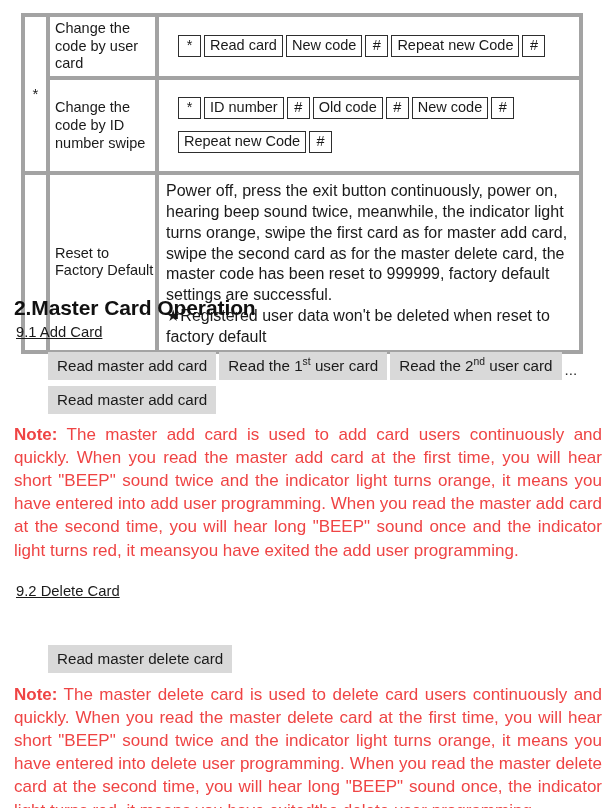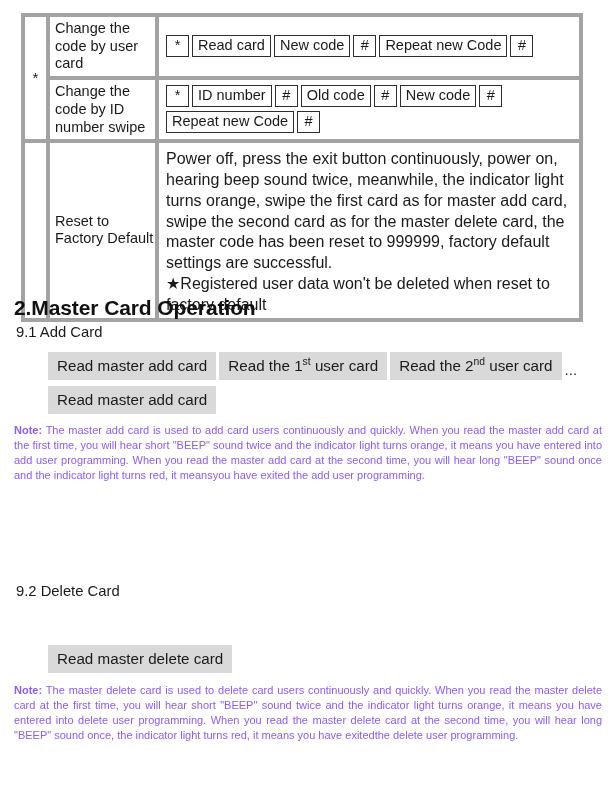--- a/index.html
+++ b/index.html
@@ -58,21 +58,21 @@
     font-size: 16px;
     line-height: 1.30;
   }
   td.col-label.reset-label {
     vertical-align: middle;
   }
 
   
   .keyrow {
     display: block;
-    margin: 0;
+    margin: 12px;
     padding: 0;
     white-space: nowrap;
   }
   .keyrow + .keyrow { margin-top: 4px; }
   .kbox {
     display: inline-block;
     border: 1px solid #2e2e2e;
     padding: 1px 5px 2px 5px;
     margin-right: 3px;
     font-size: 14.5px;
@@ -97,20 +97,21 @@
     letter-spacing: -0.1px;
     color: #111;
     margin: 0;
   }
   .h-sub {
     position: absolute;
     left: 16px;
     font-size: 14.8px;
     color: #1a1a1a;
     margin: 0;
+    text-decoration: underline;
   }
 
   
   .chiprow {
     position: absolute;
     left: 16px;
     white-space: nowrap;
     font-size: 0;
     margin-left: 32px;
   }
@@ -135,26 +136,26 @@
     color: #2b2b2b;
     vertical-align: bottom;
     padding-bottom: 2px;
   }
 
   
   .note {
     position: absolute;
     left: 14px;
     width: 588px;
-    font-size: 11px;
+    font-size: 17px;
     line-height: 1.36;
     text-align: justify;
     text-justify: inter-word;
     margin: 0;
-    color: #8b5cf6;
+    color: #ef4444;
   }
   .note b { font-weight: bold; }
   .note .lastline { text-align: left; }
 </style>
 </head>
 <body>
 
 <div class="page">
 
   <table class="spec-table">

